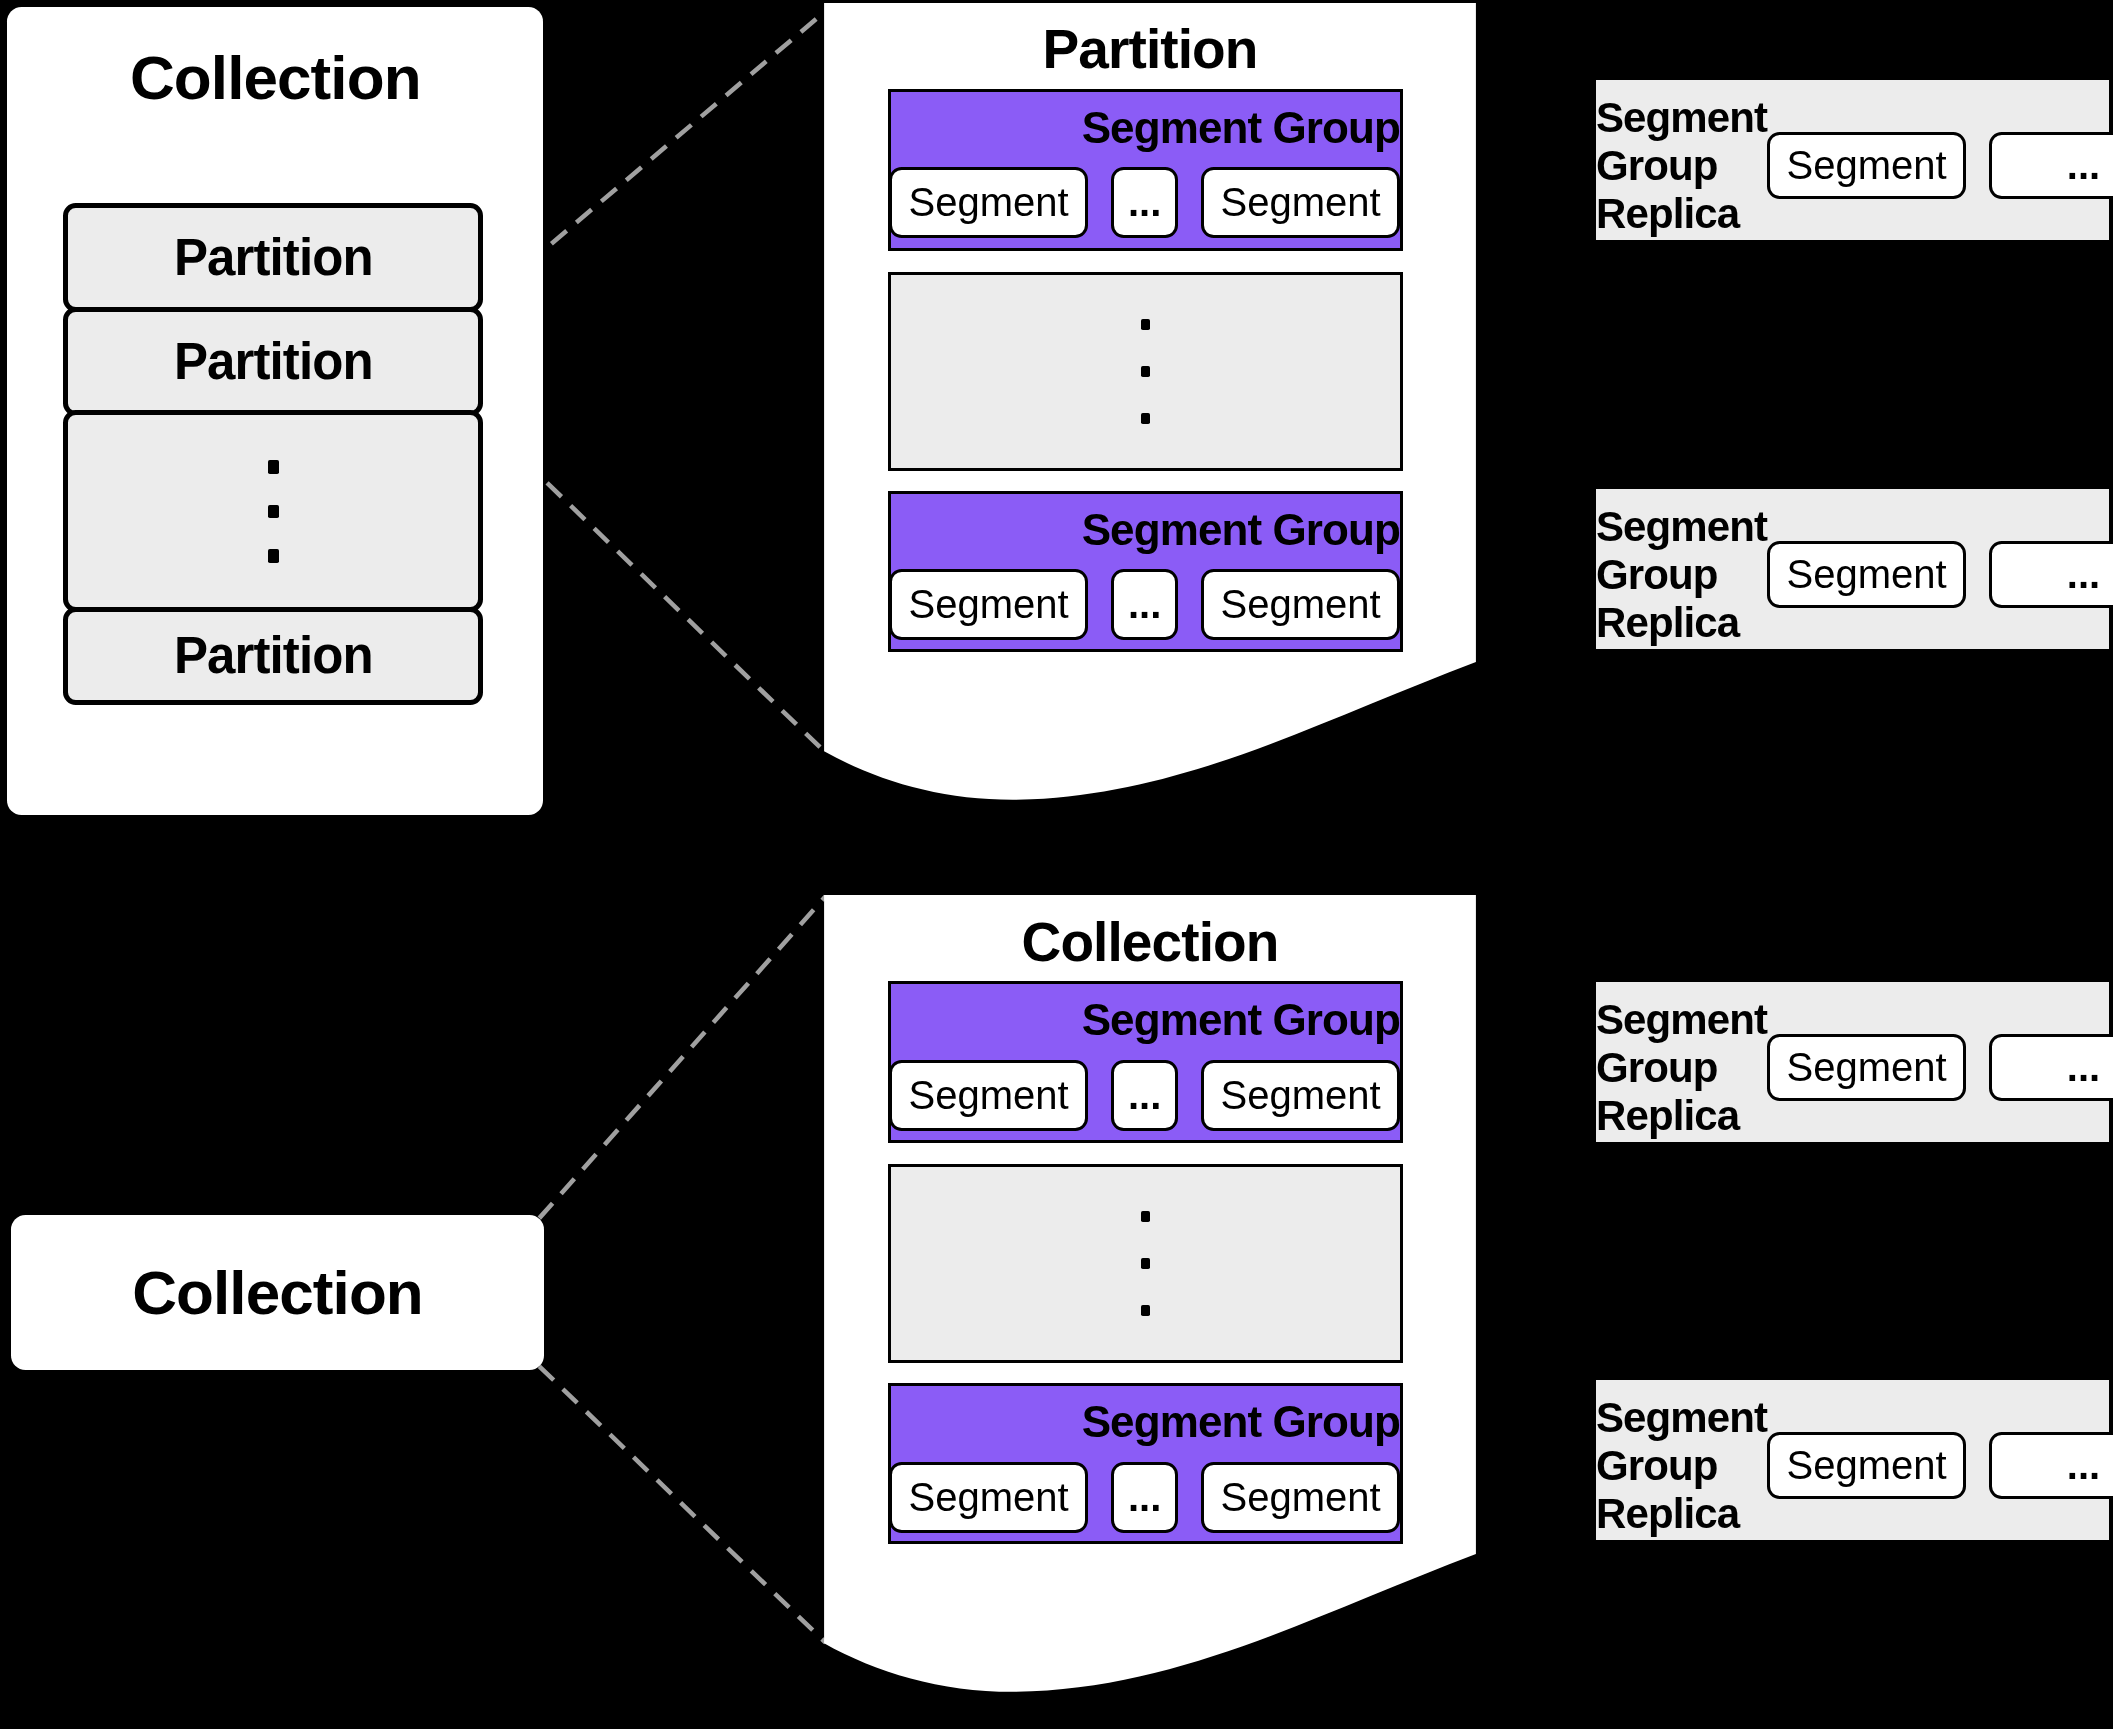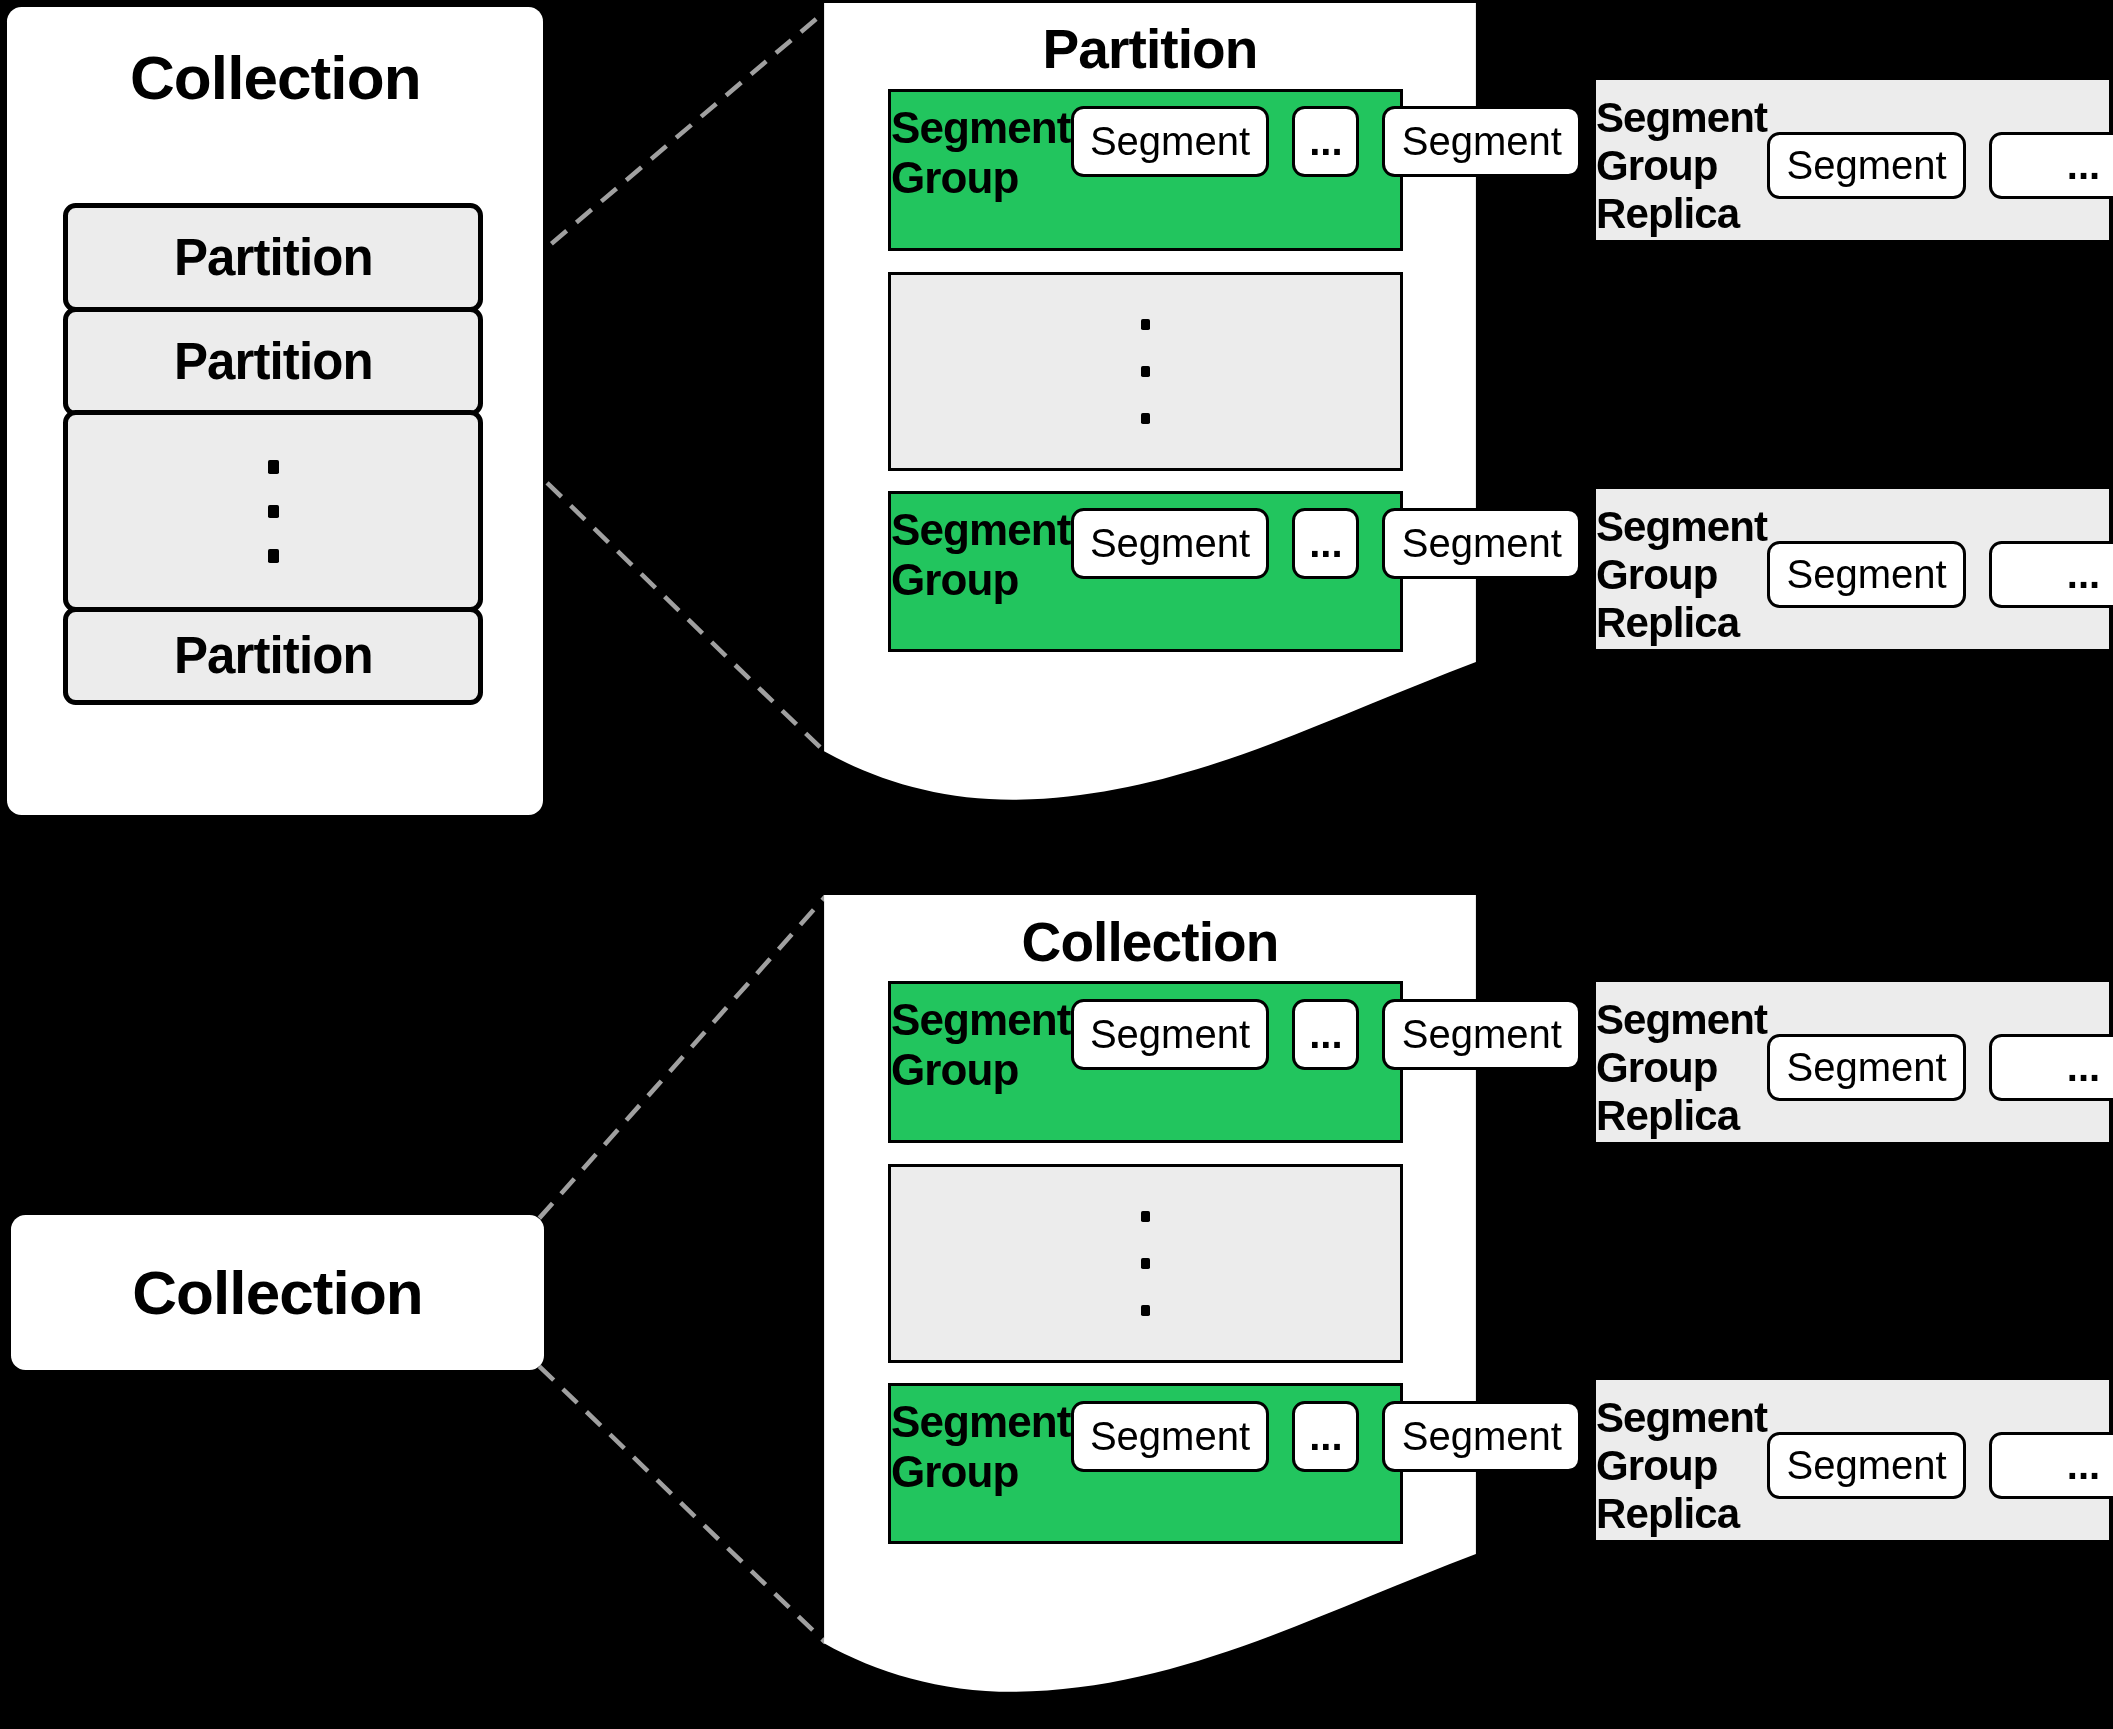--- a/index.html
+++ b/index.html
@@ -41,22 +41,22 @@
   
   .page{width:652px;height:800px;}
   .page svg.sheet{position:absolute;left:0;top:0;}
   .page-content{position:absolute;left:0;top:0;width:652px;height:800px;}
   .page-title{
     margin-top:14.5px;text-align:center;
     font-size:55px;font-weight:700;color:#000;letter-spacing:-0.9px;
   }
   .sg-box{
     position:absolute;left:64px;width:515px;box-sizing:border-box;
-    background:#22c55e;border:3.6px solid #000000;
-    display:flex;flex-direction:row;align-items:flex-start;
+    background:#8b5cf6;border:3.6px solid #000000;
+    display:flex;flex-direction:column;align-items:flex-end;
   }
   .sg-top{top:86px;height:162px;}
   .sg-bottom{top:488px;height:161px;}
   .sg-dotsbox{
     position:absolute;left:64px;top:269px;width:515px;height:199px;box-sizing:border-box;
     background:#ececec;border:3.6px solid #000000;
     display:flex;flex-direction:column;align-items:center;justify-content:center;gap:36px;
   }
   .smalldot{width:8.2px;height:11px;background:#000;border-radius:1.8px;}
   .sg-title{

